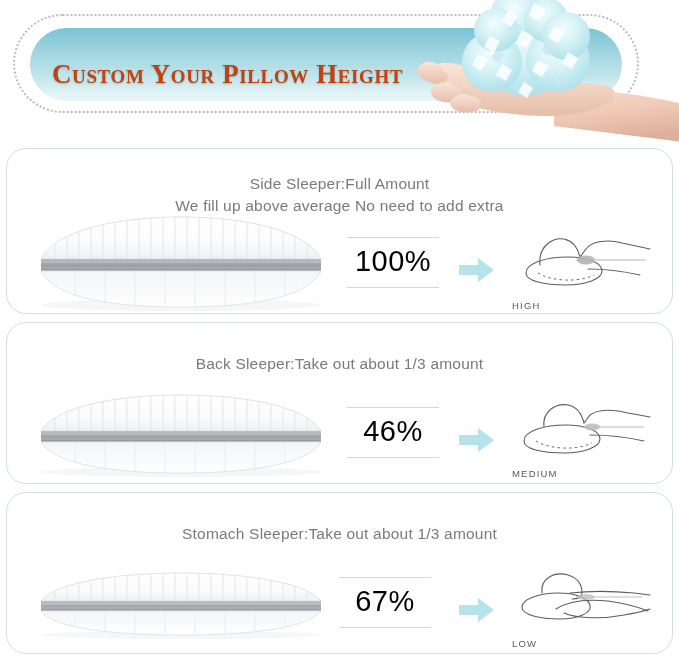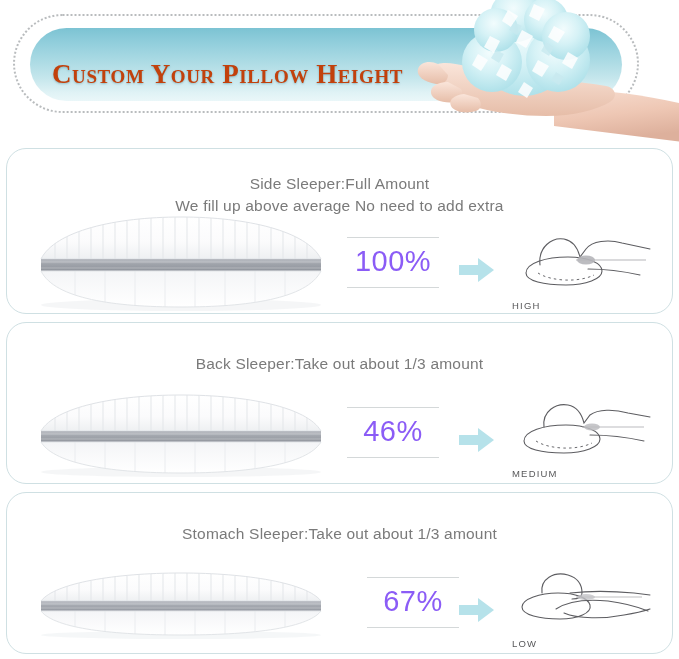--- a/index.html
+++ b/index.html
@@ -113,21 +113,21 @@
     width: 92px;
     text-align: center;
   }
   .pct-rule {
     height: 1px;
     background: #d4d8d9;
     width: 92px;
   }
   .pct-value {
     font-size: 29px;
-    color: #8b5cf6;
+    color: #000000;
     padding: 7px 0 9px 0;
     letter-spacing: 0.5px;
     font-family: "Liberation Sans", sans-serif;
   }
   .arrow-wrap {
     position: absolute;
   }
   .head-wrap {
     position: absolute;
   }
@@ -500,21 +500,21 @@
           <line x1="140" y1="44" x2="140" y2="80"></line>
         <line x1="170" y1="44" x2="170" y2="80"></line>
           <line x1="200" y1="44" x2="200" y2="80"></line>
         <line x1="230" y1="44" x2="230" y2="80"></line>
           <line x1="260" y1="44" x2="260" y2="80"></line>
       </g>
       <path d="M16 48 C30 66 90 72 156 72 C222 72 282 66 296 48 Z" fill="none" stroke="#e2e5e8" stroke-width="1"></path>
     </svg>
   </div>
 
-  <div class="badge-wrap" style="left:360px; top:84px;">
+  <div class="badge-wrap" style="left:332px; top:84px;">
     <div class="pct-block">
       <div class="pct-rule"></div>
       <div class="pct-value">67%</div>
       <div class="pct-rule"></div>
     </div>
   </div>
 
   <div class="arrow-wrap" style="left:452px; top:104px;">
     <svg width="36" height="26" viewBox="0 0 36 26">
       <path d="M0 8 L19 8 L19 1 L35 13 L19 25 L19 18 L0 18 Z" fill="#b6e2ea"></path>

